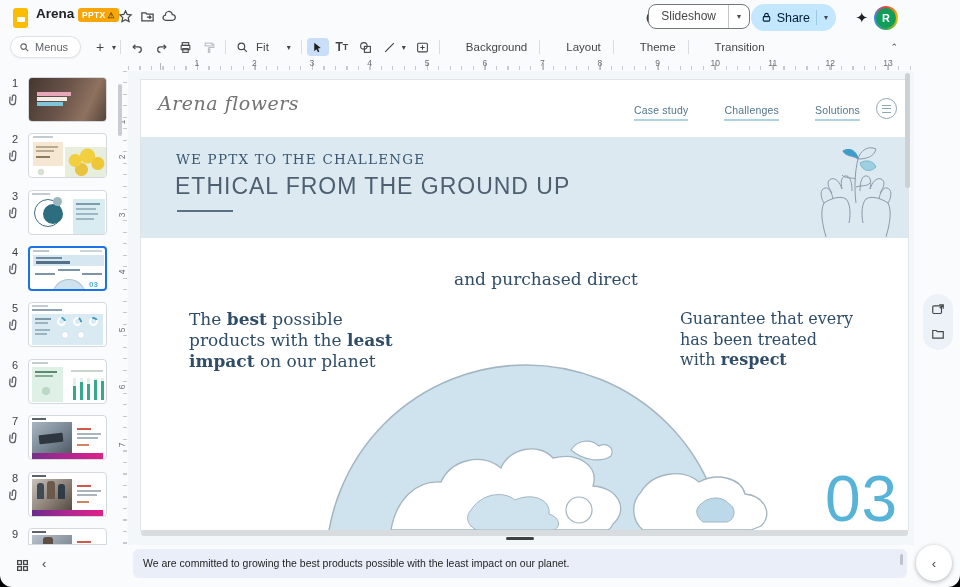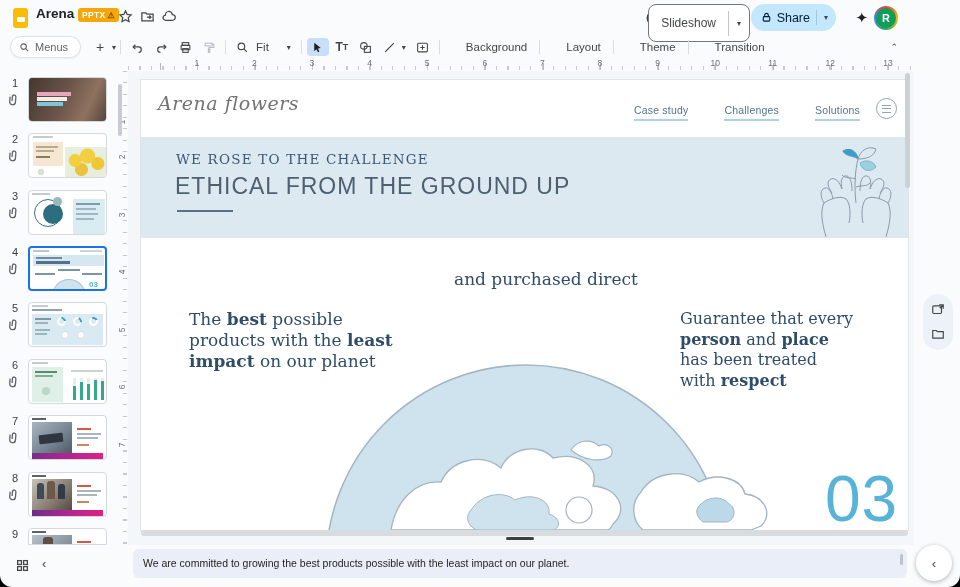--- a/index.html
+++ b/index.html
@@ -14,21 +14,21 @@
   .badge { position:absolute; left:78px; top:8px; height:14px; background:#f6a609; border-radius:3px; font-size:8.5px; font-weight:700; color:#fff; line-height:14px; padding:0 4px; letter-spacing:.3px; }
   .badge .warn { color:#7a4e00; margin-left:2px; font-size:8px; }
   .tb-ic { position:absolute; top:9px; width:15px; height:15px; color:#444746; }
   .tb-ic svg { width:100%; height:100%; display:block; }
   .menubar { position:absolute; left:33px; top:18px; display:flex; }
   .menubar span { font-size:11.5px; color:#1f1f1f; padding:2px 7px; border-radius:4px; cursor:default; }
   .top-right { position:absolute; right:0; top:0; height:36px; }
   .ic-btn { position:absolute; top:8px; width:20px; height:20px; color:#444746; }
   .ic-btn svg { width:100%; height:100%; }
   .caret { font-size:8px; color:#444746; }
-  .slideshow-btn { position:absolute; right:210px; top:4px; height:38px; display:flex; align-items:center; background:#fff; border:1px solid #767775; border-radius:8px; overflow:hidden; }
+  .slideshow-btn { position:absolute; right:210px; top:4px; height:25px; display:flex; align-items:center; background:#fff; border:1px solid #767775; border-radius:8px; overflow:hidden; }
   .slideshow-btn .lbl { padding:0 12px; font-size:12px; color:#444746; border-right:1px solid #c4c7c5; line-height:25px; }
   .slideshow-btn .dd { padding:0 8px; }
   .share-btn { position:absolute; right:124px; top:4px; height:27px; display:flex; align-items:center; background:#c2e7ff; border-radius:14px; padding:0 8px 0 10px; }
   .share-btn .lbl { font-size:12.5px; font-weight:500; color:#001d35; margin:0 6px 0 5px; }
   .share-btn .dd { border-left:1px solid #9fc8e4; padding-left:7px; height:15px; line-height:15px; }
   .sparkle { position:absolute; right:92px; top:9px; font-size:15px; color:#202124; }
   .avatar { position:absolute; right:62px; top:6px; width:24px; height:24px; border-radius:50%; background:conic-gradient(#ea4335,#fbbc04,#34a853,#4285f4,#ea4335); display:flex; align-items:center; justify-content:center; }
   .avatar .inner { width:20px; height:20px; border-radius:50%; background:#0f9d58; color:#fff; font-size:11px; font-weight:700; display:flex; align-items:center; justify-content:center; }
 
   
@@ -460,21 +460,21 @@
         <span>Challenges</span>
         <span>Solutions</span>
       </div>
       <div class="s-menu-circle">
           <i></i>
           <i></i>
           <i></i>
         </div>
 
       <div class="s-banner">
-        <div class="s-kicker">WE ROSE TO THE CHALLENGE</div>
+        <div class="s-kicker">WE PPTX TO THE CHALLENGE</div>
         <div class="s-headline">ETHICAL FROM THE GROUND UP</div>
         <div class="s-rule"></div>
         <svg class="hands-illo" viewBox="0 0 76 95" fill="none">
           <g stroke="#8b9aa9" stroke-width="1">
             <path d="M14 50 C10 44 8 38 13 36 C18 34 22 40 24 46 M24 46 C22 38 24 32 29 33 C33 34 34 42 34 48 M6 60 C2 54 2 46 7 45 C11 44 14 50 15 56 M8 94 C4 80 2 68 6 60 C12 56 22 52 28 56 C32 60 33 70 31 80"></path>
             <path d="M62 50 C66 44 68 38 63 36 C58 34 54 40 52 46 M52 46 C54 38 52 32 47 33 C43 34 42 42 42 48 M70 60 C74 54 74 46 69 45 C65 44 62 50 61 56 M68 94 C72 80 74 68 70 60 C64 56 54 52 48 56 C44 60 43 70 45 80"></path>
             <path d="M38 60 C36 44 37 28 40 16 M40 16 C34 12 28 14 25 8 C32 4 38 8 40 16 M40 16 C42 8 50 2 58 6 C56 14 48 16 40 16 M38 36 C32 34 28 36 24 32 M38 44 C44 42 48 44 52 40"></path>
           </g>
           <path d="M25 8 C32 4 38 8 40 15 C34 12 28 13 25 8 Z" fill="#3e9dc8" stroke="#3e9dc8"></path>
           <path d="M42 20 C48 16 56 18 58 24 C52 30 44 28 42 20 Z" fill="#9ecfe0" stroke="#7db8cd"></path>
@@ -484,21 +484,20 @@
       <div class="s-center-text">
           <div><span>and purchased direct</span></div>
         </div>
       <div class="s-left-text">
           <div><span>The </span><b>best</b><span> possible</span></div>
           <div><span>products with the </span><b>least</b></div>
           <div><b>impact</b><span> on our planet</span></div>
         </div>
       <div class="s-right-text">
           <div><span>Guarantee that every</span></div>
-          <div><b>person</b><span> and </span><b>place</b></div>
           <div><span>has been treated</span></div>
           <div><span>with </span><b>respect</b></div>
         </div>
 
       <svg class="globe" viewBox="0 0 767 450">
         <circle cx="385" cy="485" r="200" fill="#cfe3ef" stroke="#a3b5c0" stroke-width="1.5"></circle>
         <path d="M250 450 C255 420 275 400 300 402 C310 380 340 372 360 388 C368 368 398 362 412 378 C438 372 458 386 452 406 C478 408 488 430 472 444 C470 448 468 450 466 450 L250 450 Z" fill="#fff" stroke="#a3b5c0" stroke-width="1.3"></path>
         <path d="M330 430 C340 414 362 410 374 420 C392 412 410 420 408 434 C420 438 420 448 412 450 L336 450 C326 446 324 436 330 430 Z" fill="#cfe3ef" stroke="#a3b5c0" stroke-width="1"></path>
         <circle cx="438" cy="430" r="13" fill="#fff" stroke="#a3b5c0" stroke-width="1.2"></circle>
         <path d="M500 412 C512 392 542 388 558 402 C576 392 600 398 604 414 C624 416 632 434 620 446 L610 450 L502 450 C490 440 490 422 500 412 Z" fill="#fff" stroke="#a3b5c0" stroke-width="1.3"></path>

